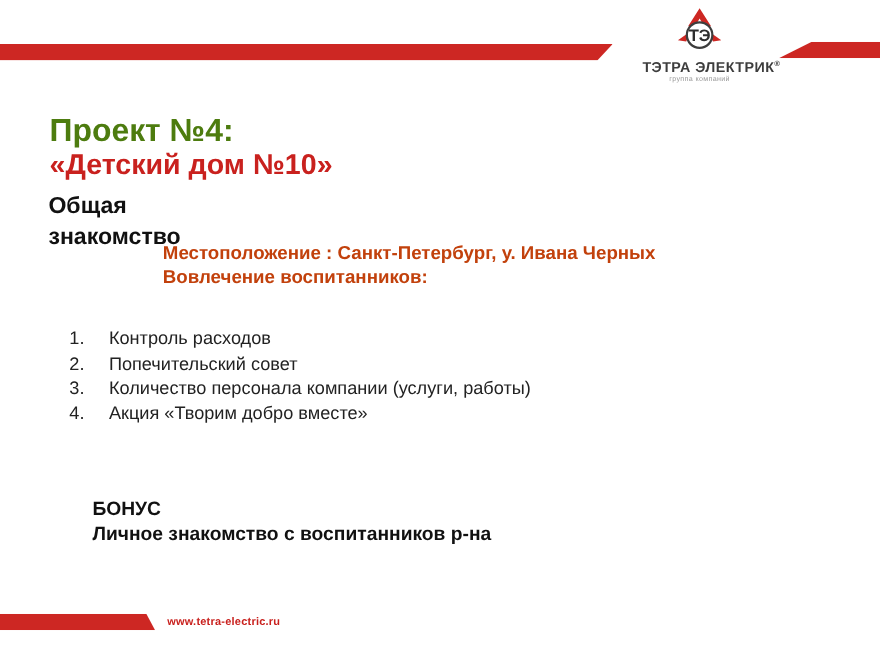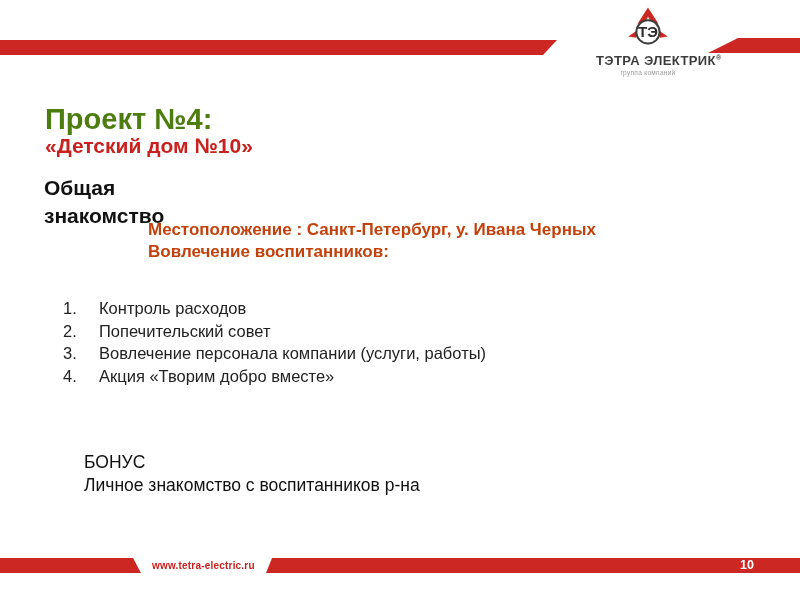--- a/index.html
+++ b/index.html
@@ -10,36 +10,36 @@
   
   .bar-top-left {
     position:absolute; left:0; top:40px; width:557px; height:15px; background:#cd2723;
     clip-path:polygon(0 0, 100% 0, calc(100% - 14px) 100%, 0 100%);
   }
   .bar-top-right {
     position:absolute; left:708px; top:38px; width:92px; height:15px; background:#cd2723;
     clip-path:polygon(30px 0, 100% 0, 100% 100%, 0 100%);
   }
   
-  .logo { position:absolute; left:584px; top:6px; width:104px; text-align:center;margin-left:12px; }
+  .logo { position:absolute; left:584px; top:6px; width:104px; text-align:center; }
   .logo svg { display:block; margin:0 auto; }
   .logo-name { font-size:13px; font-weight:bold; color:#3d3d3d; letter-spacing:0.4px; white-space:nowrap; margin-top:1px; }
   .logo-name sup { font-size:7px; vertical-align:super; }
   .logo-sub { font-size:6.5px; color:#9a9a9a; margin-top:1px; letter-spacing:0.3px; }
   
   .title-1 { position:absolute; left:45px; top:104px; margin:0; font-size:29px; font-weight:bold; color:#4d7c0f; line-height:1.05; }
-  .title-2 { position:absolute; left:45px; top:134px; margin:0; font-size:21px; font-weight:bold; color:#c9211e; }
+  .title-2 { position:absolute; left:45px; top:134px; margin:0; font-size:26px; font-weight:bold; color:#c9211e; }
   .section-heading { position:absolute; left:44px; top:174px; width:170px; font-size:21px; font-weight:bold; color:#111; line-height:28px; }
   .info-block { position:absolute; left:148px; top:219px; font-size:17px; font-weight:bold; color:#c2410c; line-height:22px; }
   
   .num-list { position:absolute; left:63px; top:300px; font-size:16.5px; color:#222; }
   .num-list .li { display:flex; margin-bottom:6px; line-height:16.5px; }
   .num-list .num { width:36px; flex:0 0 36px; }
   
-  .bonus { position:absolute; left:84px; top:451px; font-size:17.5px; font-weight:normal; color:#111; line-height:23px; }
+  .bonus { position:absolute; left:84px; top:451px; font-size:17.5px; font-weight:bold; color:#111; line-height:23px; }
   
   .footer-shape-left {
     position:absolute; left:0; top:558px; width:141px; height:15px; background:#cd2723;
     clip-path:polygon(0 0, calc(100% - 8px) 0, 100% 100%, 0 100%);
   }
   .footer-url { position:absolute; left:152px; top:558px; height:15px; line-height:15px; font-size:10px; font-weight:bold; color:#c9211e; letter-spacing:0.2px;text-align:right; }
   .footer-bar-right {
     position:absolute; left:266px; top:558px; width:534px; height:15px; background:#cd2723;
     clip-path:polygon(6px 0, 100% 0, 100% 100%, 0 100%);
   }
@@ -79,32 +79,29 @@
     <div class="li">
       <span class="num">1.</span>
       <span>Контроль расходов</span>
     </div>
     <div class="li">
       <span class="num">2.</span>
       <span>Попечительский совет</span>
     </div>
     <div class="li">
       <span class="num">3.</span>
-      <span>Вовлечение персонала компании (услуги, работы)</span>
+      <span>Количество персонала компании (услуги, работы)</span>
     </div>
     <div class="li">
       <span class="num">4.</span>
       <span>Акция «Творим добро вместе»</span>
     </div>
   </div>
 
   <div class="bonus">
     <div>БОНУС</div>
     <div>Личное знакомство с воспитанников р-на</div>
   </div>
 
   <div class="footer-shape-left"></div>
   <div class="footer-url">www.tetra-electric.ru</div>
-  <div class="footer-bar-right">
-    <span class="page-number">10</span>
-  </div>
 
 </div>
 
 </body></html>

